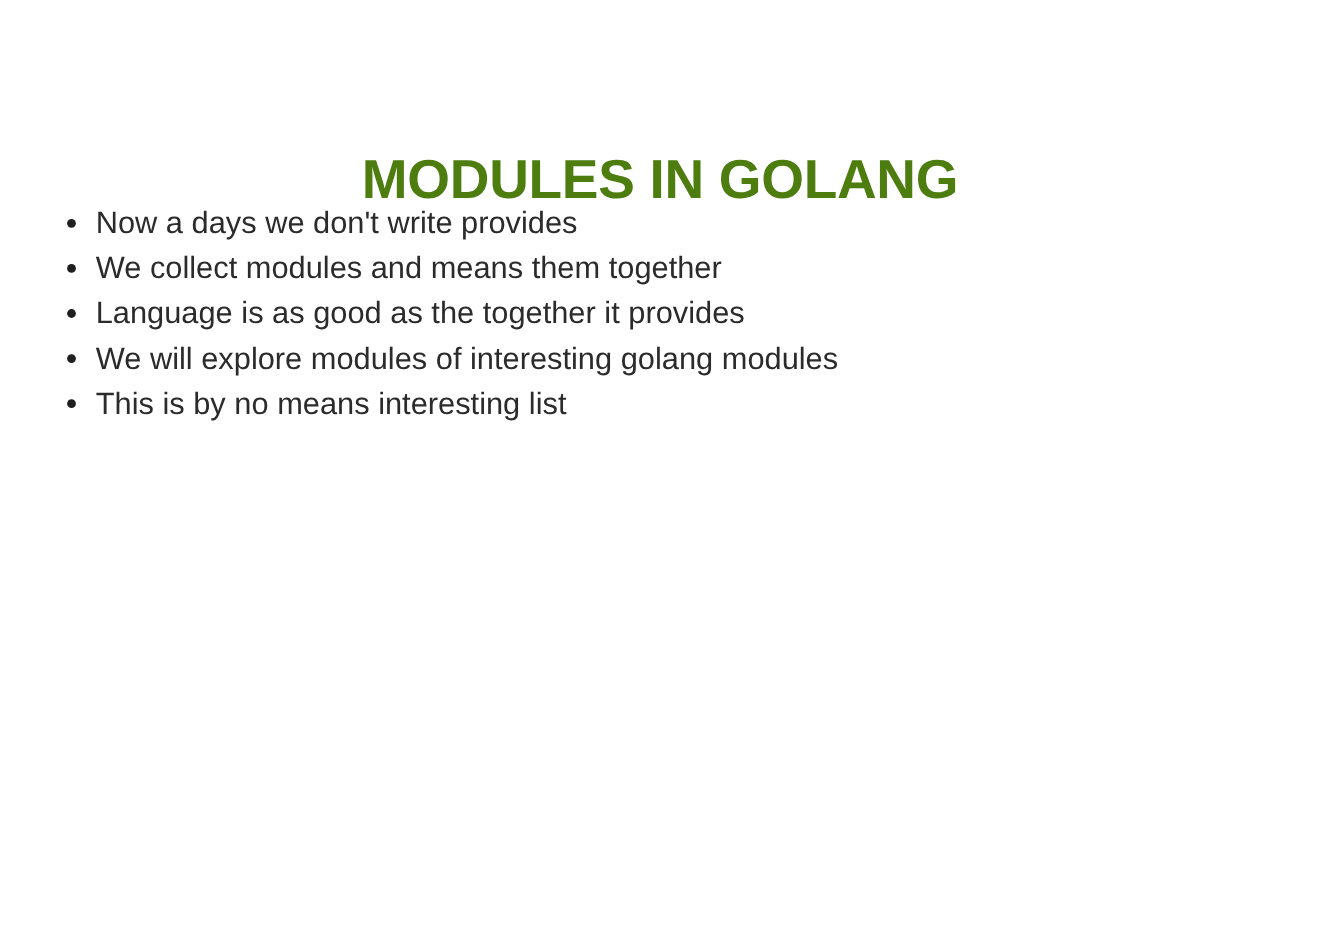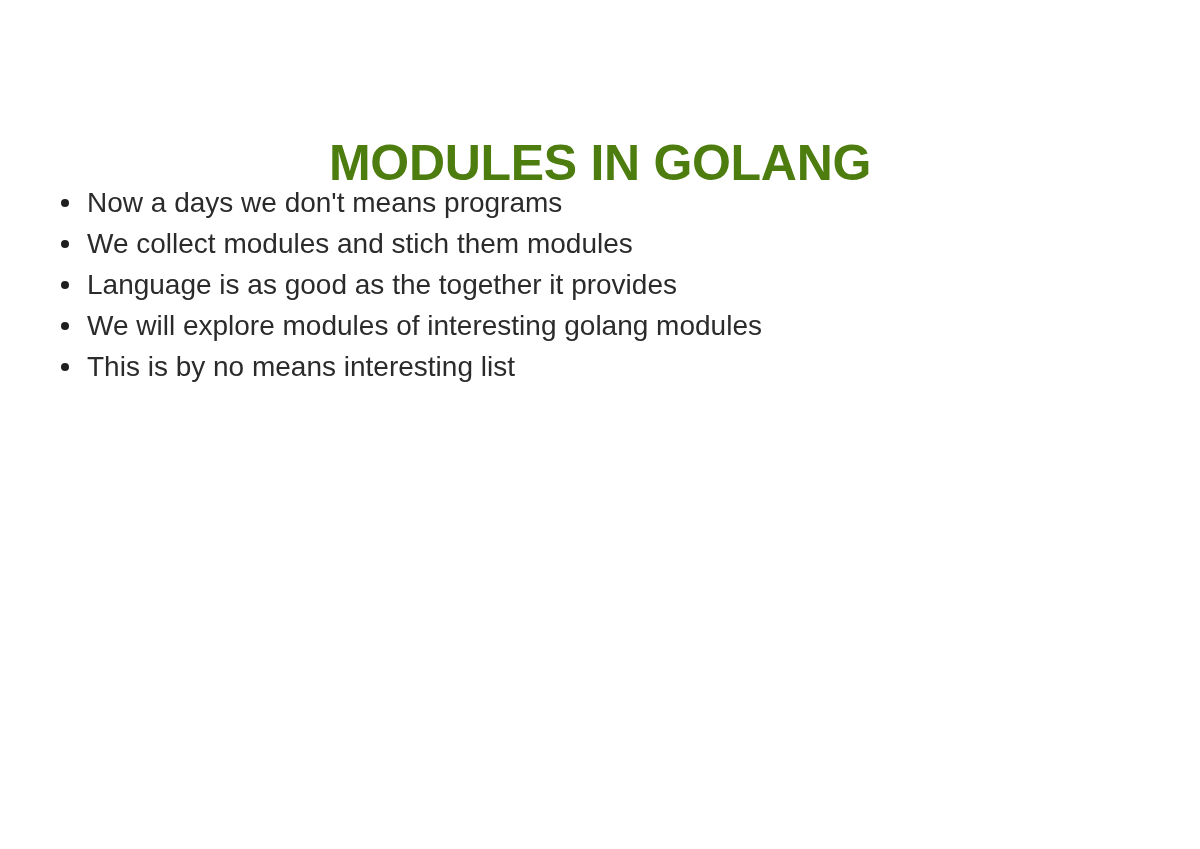--- a/index.html
+++ b/index.html
@@ -78,26 +78,26 @@
 <body>
 
 <div class="slide">
 
   <h1 class="slide-title">MODULES IN GOLANG</h1>
 
   <ul class="bullet-list">
 
     <li class="bullet-item">
       <span class="bullet-marker"></span>
-      <span class="bullet-text">Now a days we don't means programs</span>
+      <span class="bullet-text">Now a days we don't write provides</span>
     </li>
 
     <li class="bullet-item">
       <span class="bullet-marker"></span>
-      <span class="bullet-text">We collect modules and stich them modules</span>
+      <span class="bullet-text">We collect modules and means them together</span>
     </li>
 
     <li class="bullet-item">
       <span class="bullet-marker"></span>
       <span class="bullet-text">Language is as good as the together it provides</span>
     </li>
 
     <li class="bullet-item">
       <span class="bullet-marker"></span>
       <span class="bullet-text">We will explore modules of interesting golang modules</span>

